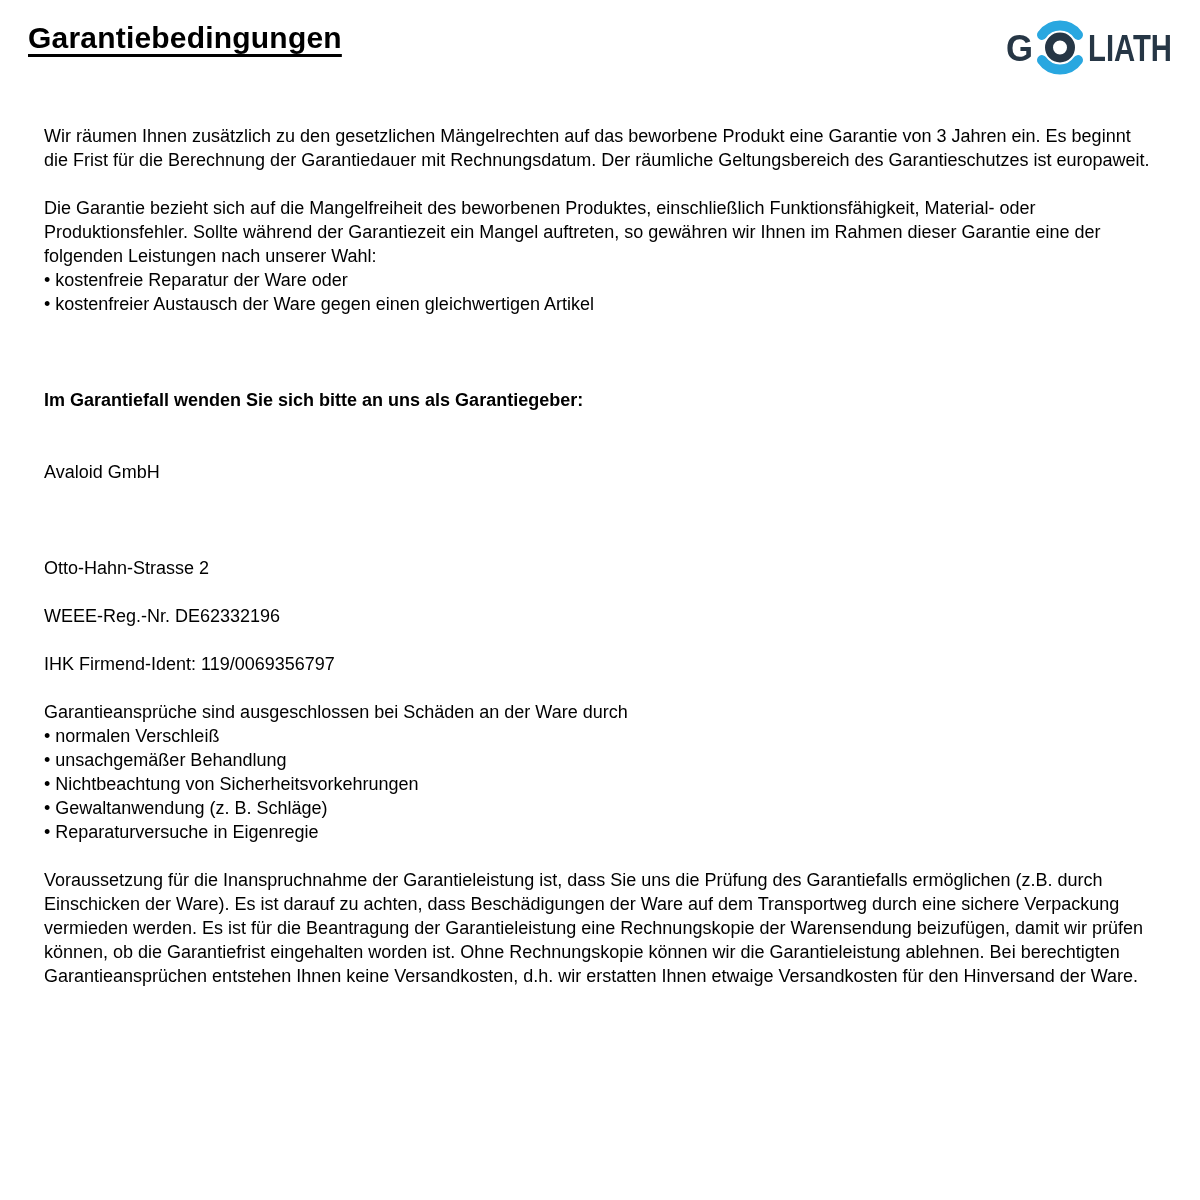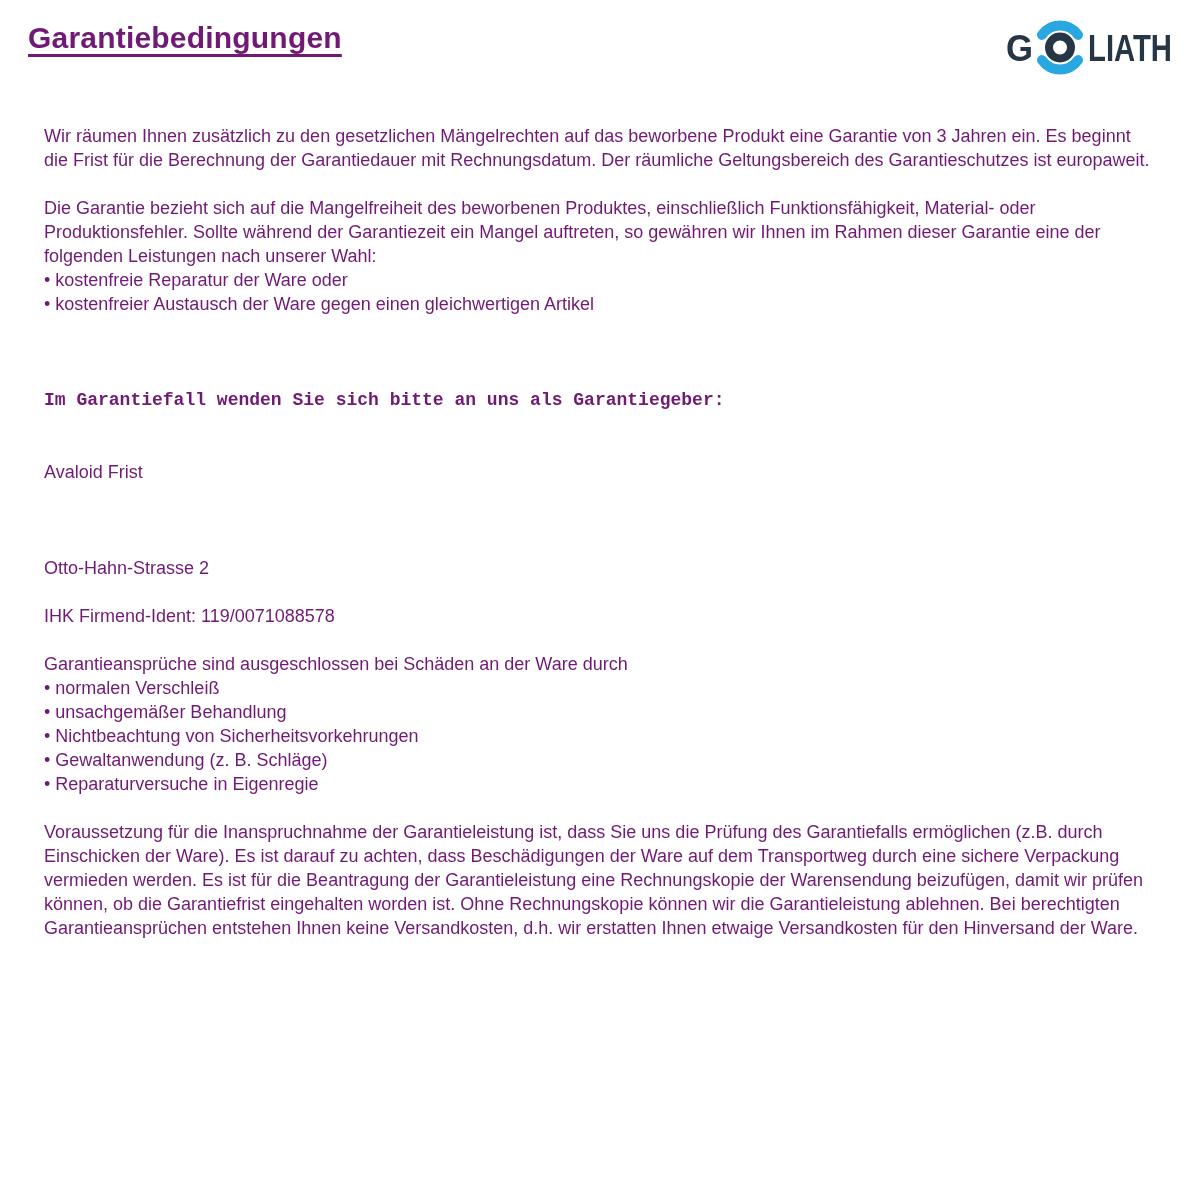--- a/index.html
+++ b/index.html
@@ -10,21 +10,21 @@
     background: #ffffff;
     overflow: hidden;
   }
   .page {
     position: relative;
     width: 1200px;
     height: 1200px;
     padding: 0 28px;
     box-sizing: border-box;
     font-family: "Liberation Sans", sans-serif;
-    color: #701a75;
+    color: #000000;
   }
   .header {
     display: flex;
     justify-content: space-between;
     align-items: flex-start;
   }
   .doc-title {
     margin: 20px 0 0 0;
     font-size: 30px;
     line-height: 36px;
@@ -46,21 +46,20 @@
     font-size: 18px;
     line-height: 24px;
     white-space: pre;
   }
   .block:last-child {
     margin-bottom: 0;
   }
   .bold-line {
     font-weight: bold;
     white-space: pre;
-    font-family: Liberation Mono, monospace;
   }
   .plain-line {
     white-space: pre;
   }
 </style>
 </head>
 <body>
 
 <div class="page">
 
@@ -89,31 +88,32 @@
 die Frist für die Berechnung der Garantiedauer mit Rechnungsdatum. Der räumliche Geltungsbereich des Garantieschutzes ist europaweit.</div>
 
     <div class="block">Die Garantie bezieht sich auf die Mangelfreiheit des beworbenen Produktes, einschließlich Funktionsfähigkeit, Material- oder
 Produktionsfehler. Sollte während der Garantiezeit ein Mangel auftreten, so gewähren wir Ihnen im Rahmen dieser Garantie eine der
 folgenden Leistungen nach unserer Wahl:
 • kostenfreie Reparatur der Ware oder
 • kostenfreier Austausch der Ware gegen einen gleichwertigen Artikel</div>
 
     <div class="block">
       <div class="bold-line">Im Garantiefall wenden Sie sich bitte an uns als Garantiegeber:</div>
-      <div class="plain-line">Avaloid Frist</div>
+      <div class="plain-line">Avaloid GmbH</div>
     </div>
 
     <div class="block">Otto-Hahn-Strasse 2</div>
 
 
 
 
 
+    <div class="block">WEEE-Reg.-Nr. DE62332196</div>
 
-    <div class="block">IHK Firmend-Ident: 119/0071088578</div>
+    <div class="block">IHK Firmend-Ident: 119/0069356797</div>
 
     <div class="block">Garantieansprüche sind ausgeschlossen bei Schäden an der Ware durch
 • normalen Verschleiß
 • unsachgemäßer Behandlung
 • Nichtbeachtung von Sicherheitsvorkehrungen
 • Gewaltanwendung (z. B. Schläge)
 • Reparaturversuche in Eigenregie</div>
 
     <div class="block">Voraussetzung für die Inanspruchnahme der Garantieleistung ist, dass Sie uns die Prüfung des Garantiefalls ermöglichen (z.B. durch
 Einschicken der Ware). Es ist darauf zu achten, dass Beschädigungen der Ware auf dem Transportweg durch eine sichere Verpackung

